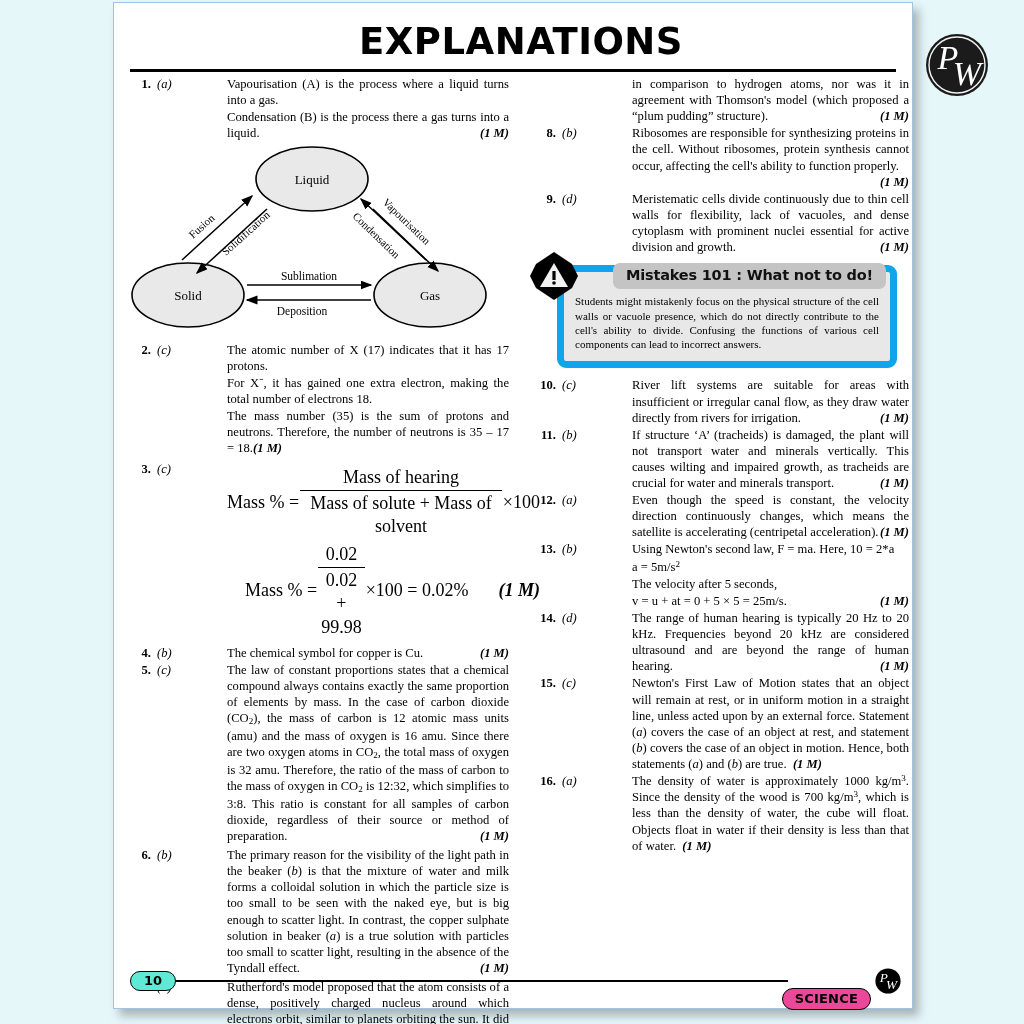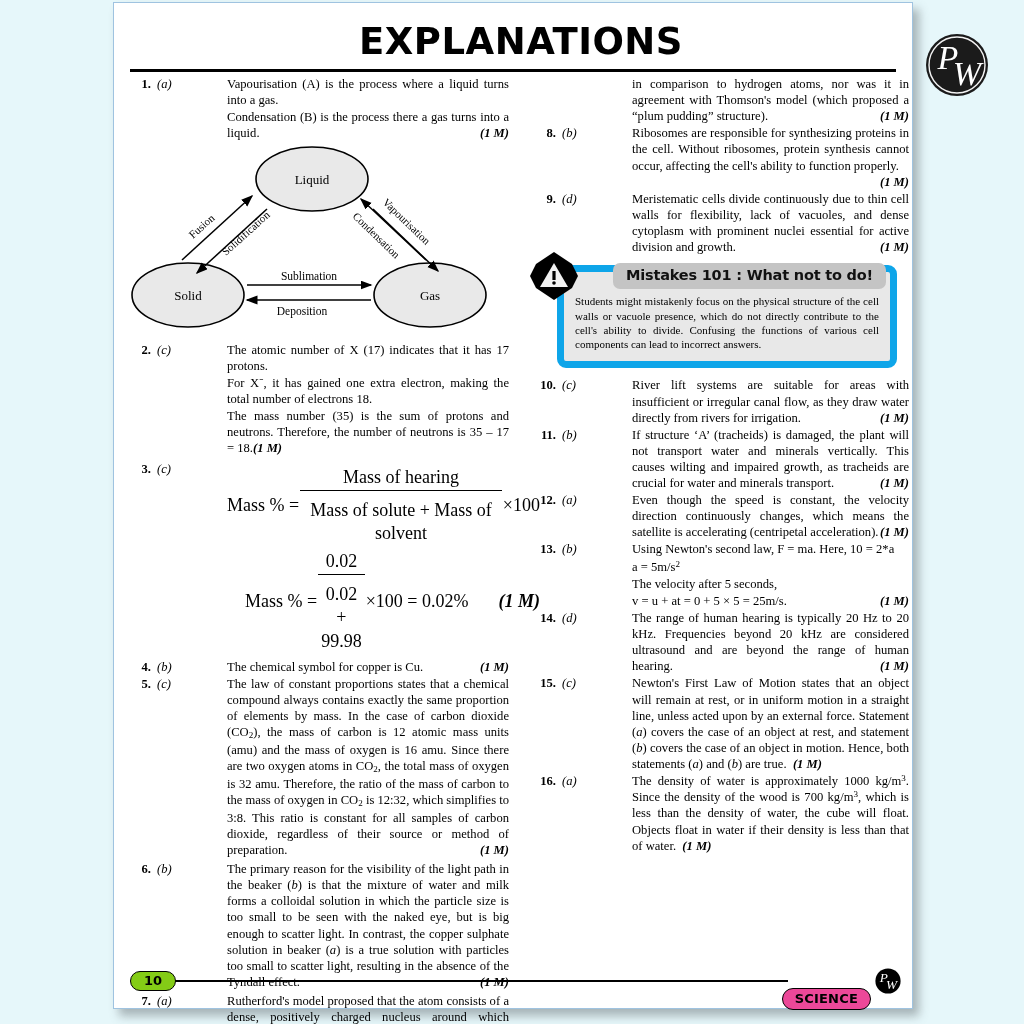--- a/index.html
+++ b/index.html
@@ -114,21 +114,21 @@
   }
   .math-row.left { justify-content: flex-start; }
   .frac {
     display: inline-flex;
     flex-direction: column;
     text-align: center;
     margin: 0 1px;
     vertical-align: middle;
   }
   .frac .num { padding: 0 3px 1px 3px; }
-  .frac .den { padding: 8px 3px 0 3px; border-top: 1px solid #000; }
+  .frac .den { padding: 1px 3px 0 3px; border-top: 1px solid #000; }
   .math-lead { white-space: nowrap; }
   .math-tail { white-space: nowrap; }
 
   
   #callout {
     position: relative;
     margin: 10px 12px 9px 22px;
     width: 340px;
   }
   #callout-box {
@@ -168,21 +168,21 @@
     display: flex;
     align-items: center;
   }
   #page-pill {
     border: 1.5px solid #000;
     border-radius: 12px;
     padding: 1px 13px 2px 13px;
     font-family: "DejaVu Sans", sans-serif;
     font-weight: bold;
     font-size: 13px;
-    background: #84cc16;
+    background: #5eead4;
     z-index: 2;
     text-align: right;
   }
   #footer-rule {
     flex: 1;
     height: 1.5px;
     background: #000;
     margin: 0 -6px;
   }
   #science-pill {

